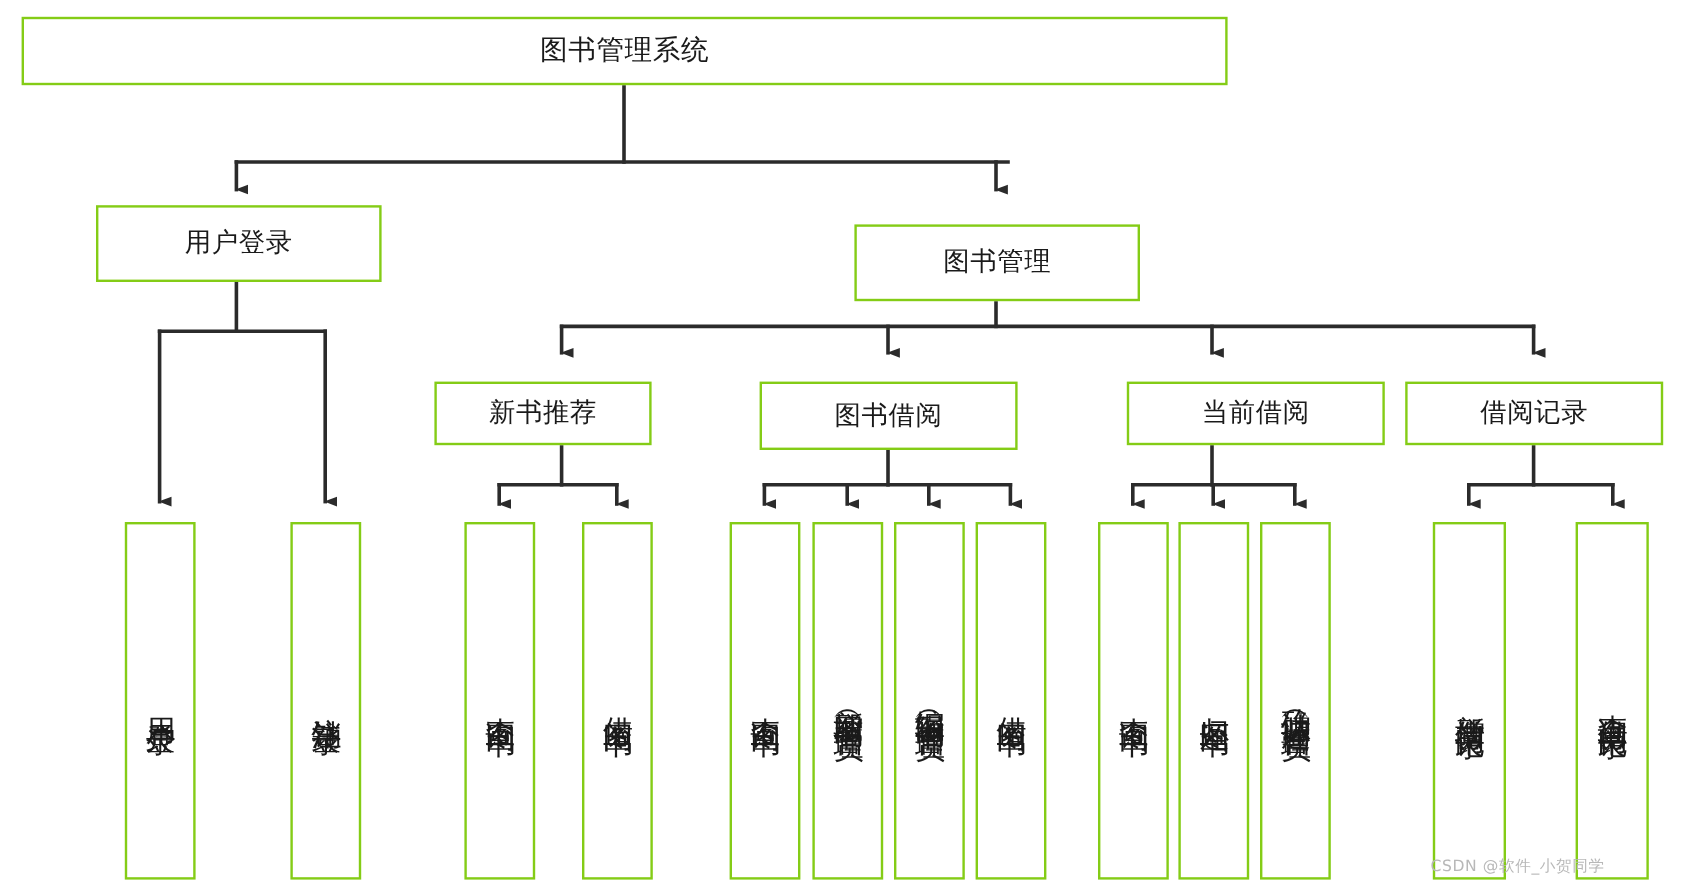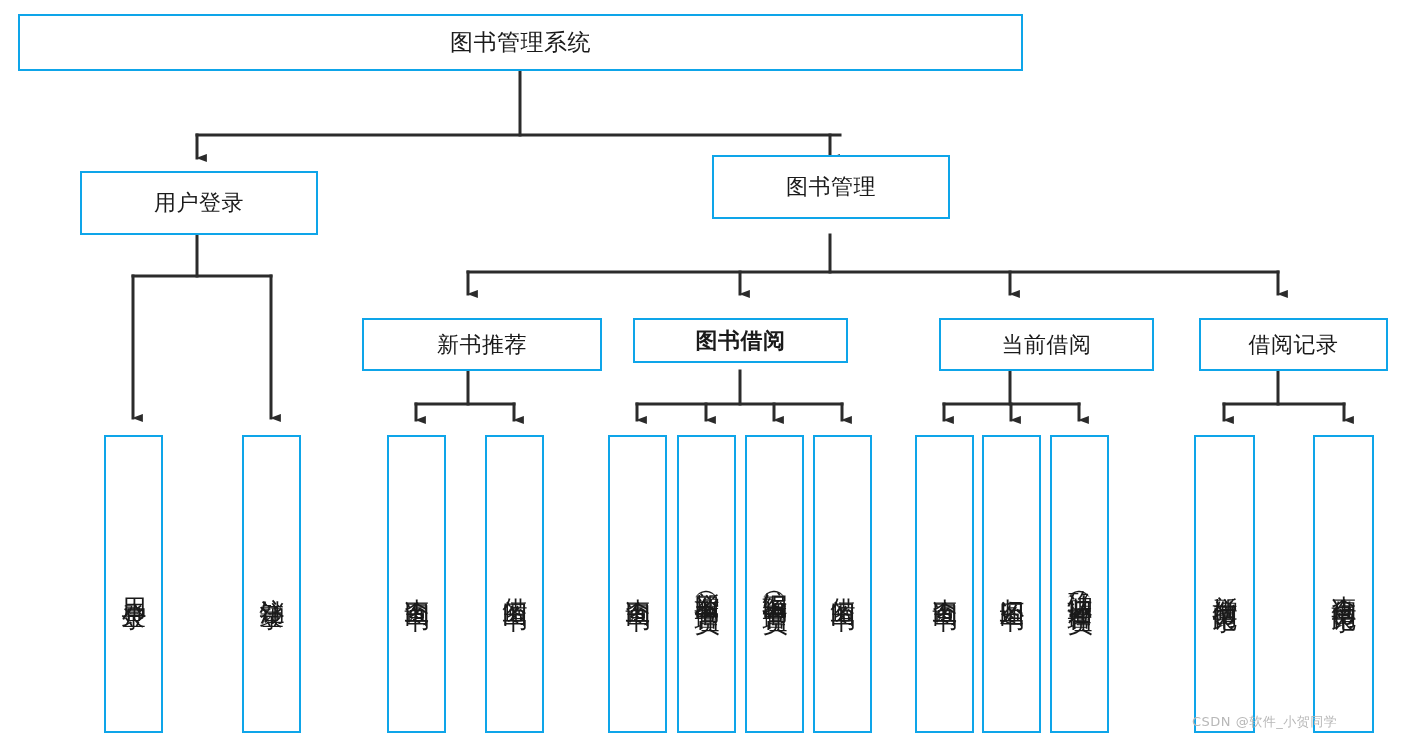--- a/index.html
+++ b/index.html
@@ -22,21 +22,21 @@
     position: absolute;
     left: 0;
     top: 0;
     width: 1405px;
     height: 747px;
   }
   .node {
     position: absolute;
     box-sizing: border-box;
     background: #ffffff;
-    border: 2px solid #0ea5e9;
+    border: 2px solid #84cc16;
     display: flex;
     align-items: center;
     justify-content: center;
     overflow: hidden;
   }
   .node .label {
     color: #1a1a1a;
     line-height: 1.05;
     text-align: center;
     white-space: pre;
@@ -128,37 +128,37 @@
   </svg>
 
   <div class="node horiz root" style="left:18px; top:14px; width:1005px; height:57px;">
     <span class="label">图书管理系统</span>
   </div>
 
   <div class="node horiz" style="left:80px; top:171px; width:238px; height:64px;">
     <span class="label">用户登录</span>
   </div>
 
-  <div class="node horiz" style="left:712px; top:155px; width:238px; height:64px;">
+  <div class="node horiz" style="left:712px; top:187px; width:238px; height:64px;">
     <span class="label">图书管理</span>
   </div>
 
-  <div class="node horiz" style="left:362px; top:318px; width:240px; height:53px;">
+  <div class="node horiz" style="left:362px; top:318px; width:181px; height:53px;">
     <span class="label">新书推荐</span>
   </div>
 
-  <div class="node horiz" style="left:633px; top:318px; width:215px; height:45px;font-weight:bold;">
+  <div class="node horiz" style="left:633px; top:318px; width:215px; height:57px;">
     <span class="label">图书借阅</span>
   </div>
 
   <div class="node horiz" style="left:903px; top:318px; width:215px; height:53px;margin-left:36px;">
     <span class="label">当前借阅</span>
   </div>
 
-  <div class="node horiz" style="left:1171px; top:318px; width:189px; height:53px;margin-left:28px;">
+  <div class="node horiz" style="left:1171px; top:318px; width:215px; height:53px;">
     <span class="label">借阅记录</span>
   </div>
 
   <div class="node vert" style="left:104px; top:435px; width:59px; height:298px;">
     <span class="label">用户登录</span>
   </div>
 
   <div class="node vert" style="left:242px; top:435px; width:59px; height:298px;">
     <span class="label">注销登录</span>
   </div>

